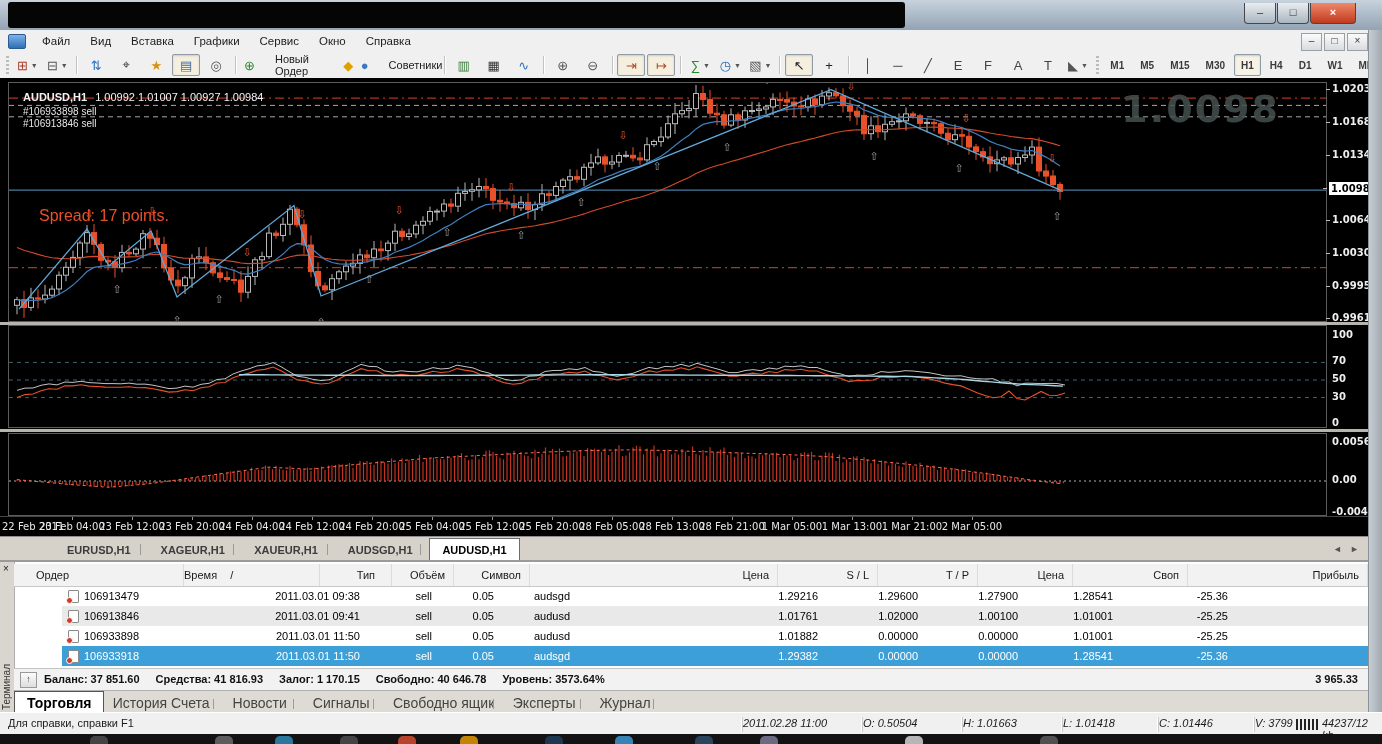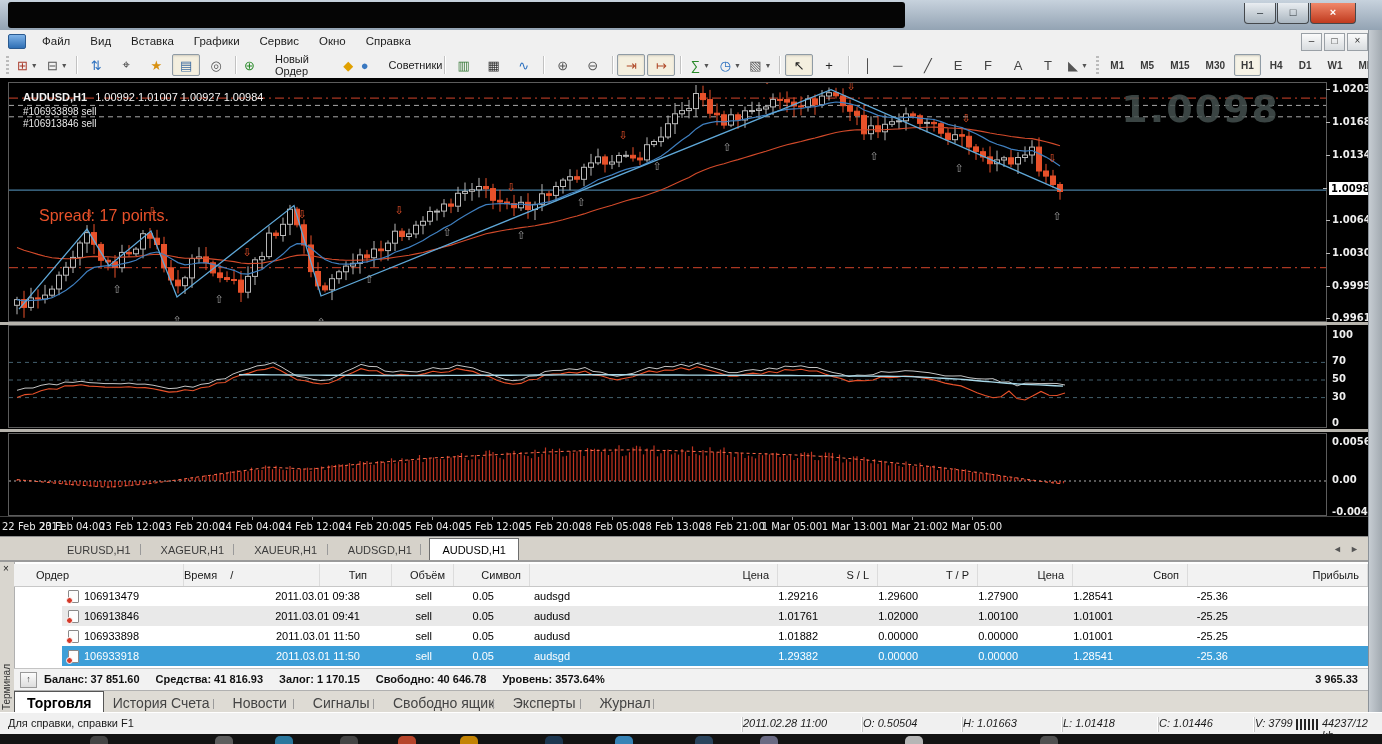--- a/index.html
+++ b/index.html
@@ -37,21 +37,21 @@
   #chart-header b{font-weight:bold;margin-right:8px;}
   .order-label{position:absolute;left:14px;font-size:10px;color:#e6e6e6;white-space:nowrap;}
   #spread{position:absolute;left:30px;top:124px;font-size:16px;color:#e8512a;}
   #watermark{position:absolute;right:46px;top:4px;font-size:38px;font-weight:bold;color:#45514f;opacity:.85;letter-spacing:2px;font-family:"DejaVu Sans",sans-serif;}
   .price-lbl{position:absolute;left:1332px;width:52px;font-size:10px;font-weight:bold;color:#eee;font-family:"DejaVu Sans",sans-serif;}
   .price-lbl::before{content:"";position:absolute;left:-6px;top:6px;width:4px;height:1px;background:#bbb;}
   .price-lbl.cur{background:#fff;color:#000;padding:1px 2px;left:1329px;}
   .ind-lbl{position:absolute;left:1332px;font-size:10px;font-weight:bold;color:#eee;font-family:"DejaVu Sans",sans-serif;}
   #time-axis{position:absolute;left:0;top:438px;width:1368px;height:20px;background:#000;border-top:1px solid #444;}
   .time-lbl{position:absolute;top:4px;font-size:10px;color:#e8e8e8;white-space:nowrap;font-family:"DejaVu Sans",sans-serif;}
-  #chart-tabs{position:absolute;left:0;top:458px;width:1368px;height:24px;background:#d6d2ca;border-top:1px solid #8f8f8f;}
+  #chart-tabs{position:absolute;left:0;top:458px;width:1368px;height:24px;background:#d6d2ca;border-top:1px solid #8f8f8f;font-weight:bold;}
   .ctab{position:absolute;top:3px;height:20px;line-height:20px;padding:0 12px;font-size:11px;color:#3c3c3c;}
   .ctab.active{background:#fff;border:1px solid #6d6d6d;border-bottom:none;top:1px;height:23px;line-height:22px;color:#000;}
   .ctab-div{position:absolute;top:7px;width:1px;height:11px;background:#9a9a9a;}
   .ctab-btn{position:absolute;top:5px;width:15px;height:15px;font-size:9px;color:#555;text-align:center;line-height:15px;}
   
   #terminal{position:absolute;left:0;top:560px;width:1368px;height:152px;background:#fff;border-top:2px solid #9a9a9a;}
   #term-side{position:absolute;left:0;top:0;width:14px;height:152px;background:#d9d6cf;border-right:1px solid #b0b0b0;}
   #term-x{position:absolute;left:3px;top:2px;font-size:10px;color:#222;line-height:10px;}
   #term-side-label{position:absolute;left:1px;bottom:4px;font-size:10px;color:#333;writing-mode:vertical-rl;transform:rotate(180deg);}
   .hrow{position:absolute;left:14px;top:2px;height:22px;background:#f2f2f2;border-bottom:1px solid #c8c8c8;}
@@ -961,21 +961,21 @@
 
   <div id="terminal">
     <div id="term-side">
       <div id="term-x">×</div>
       <div id="term-side-label">Терминал</div>
     </div>
     <div id="term-table">
         <div class="hrow" style="width: 1354px;">
           <div class="hcell" style="left: 0px; width: 170px; padding-left: 22px;">Ордер</div>
           <div class="hcell" style="left: 170px; width: 136px; text-align: left; padding-right: 8px;">Время<span style="margin-left: 10px;"> /</span></div>
-          <div class="hcell" style="left: 306px; width: 72px; text-align: right; padding-right: 24px;">Тип</div>
+          <div class="hcell" style="left: 306px; width: 72px; text-align: right; padding-right: 16px;">Тип</div>
           <div class="hcell" style="left: 378px; width: 62px; text-align: right; padding-right: 8px;">Объём</div>
           <div class="hcell" style="left: 440px; width: 76px; text-align: right; padding-right: 8px;">Символ</div>
           <div class="hcell" style="left: 516px; width: 248px; text-align: right; padding-right: 8px;">Цена</div>
           <div class="hcell" style="left: 764px; width: 100px; text-align: right; padding-right: 8px;">S / L</div>
           <div class="hcell" style="left: 864px; width: 100px; text-align: right; padding-right: 8px;">T / P</div>
           <div class="hcell" style="left: 964px; width: 95px; text-align: right; padding-right: 8px;">Цена</div>
           <div class="hcell" style="left: 1059px; width: 115px; text-align: right; padding-right: 8px;">Своп</div>
           <div class="hcell" style="left: 1174px; width: 180px; text-align: right; padding-right: 8px;">Прибыль</div>
         </div>
         <div class="trow" style="top: 24px; width: 1354px;">

